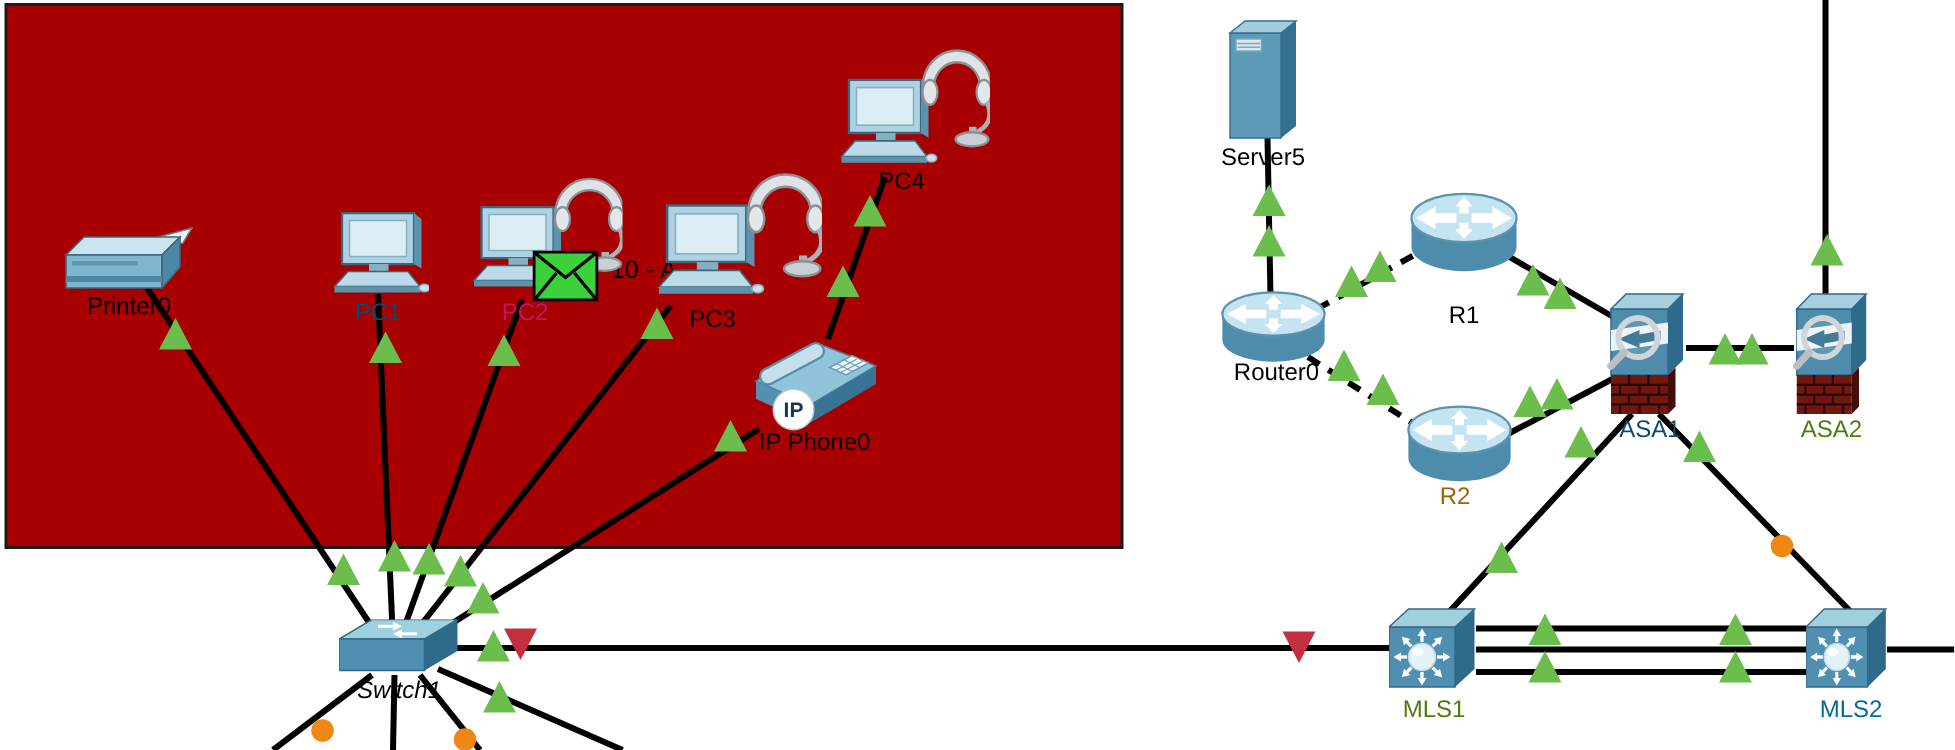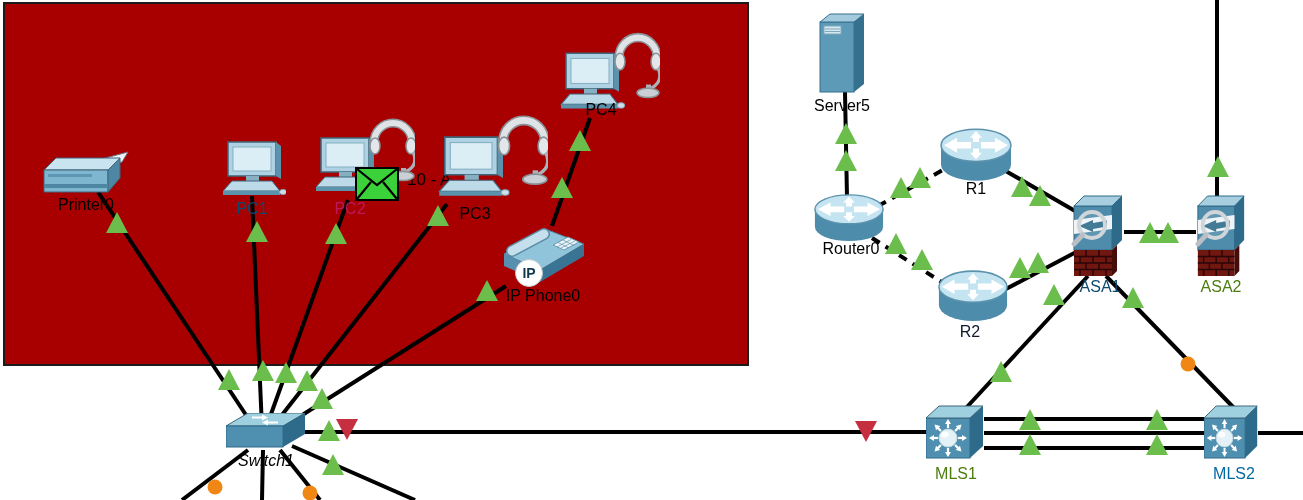--- a/index.html
+++ b/index.html
@@ -321,25 +321,25 @@
         <svg viewBox="0 0 44 34" preserveAspectRatio="none">
           <rect x="1" y="1" width="42" height="32" fill="#3BD13B" stroke="#000" stroke-width="2"></rect>
           <path d="M2,2 L22,18 L42,2" fill="none" stroke="#000" stroke-width="2.2"></path>
           <path d="M2,32 L16,15 M42,32 L28,15" fill="none" stroke="#000" stroke-width="2.2"></path>
         </svg>
       </div>
       <div class="dev-label" style="left:86px;top:197px;color:#000000;">Printer0</div>
       <div class="dev-label" style="left:252px;top:201px;color:#0c4a6e;">PC1</div>
       <div class="dev-label" style="left:350px;top:201px;color:#be185d;">PC2</div>
       <div class="dev-label" style="left:475px;top:206px;color:#000000;">PC3</div>
-      <div class="dev-label" style="left:601px;top:102px;color:#000000;">PC4</div>
+      <div class="dev-label" style="left:601px;top:114px;color:#000000;">PC4</div>
       <div class="dev-label" style="left:543px;top:288px;color:#000000;">IP Phone0</div>
       <div class="dev-label" style="left:842px;top:98px;color:#000000;">Server5</div>
       <div class="dev-label" style="left:851px;top:241px;color:#000000;">Router0</div>
-      <div class="dev-label" style="left:976px;top:181px;color:#000000;">R1</div>
-      <div class="dev-label" style="left:970px;top:324px;color:#0f172a;">R2</div>
+      <div class="dev-label" style="left:976px;top:203px;color:#000000;">R1</div>
+      <div class="dev-label" style="left:970px;top:324px;color:#a16207;">R2</div>
       <div class="dev-label" style="left:1100px;top:279px;color:#0c4a6e;">ASA1</div>
       <div class="dev-label" style="left:1221px;top:279px;color:#4d7c0f;">ASA2</div>
       <div class="dev-label" style="left:266px;top:453px;color:#000000;font-style:italic;">Switch1</div>
       <div class="dev-label" style="left:956px;top:466px;color:#4d7c0f;">MLS1</div>
       <div class="dev-label" style="left:1234px;top:466px;color:#0369a1;">MLS2</div>
     </div>
 </div>
 
 </body></html>

